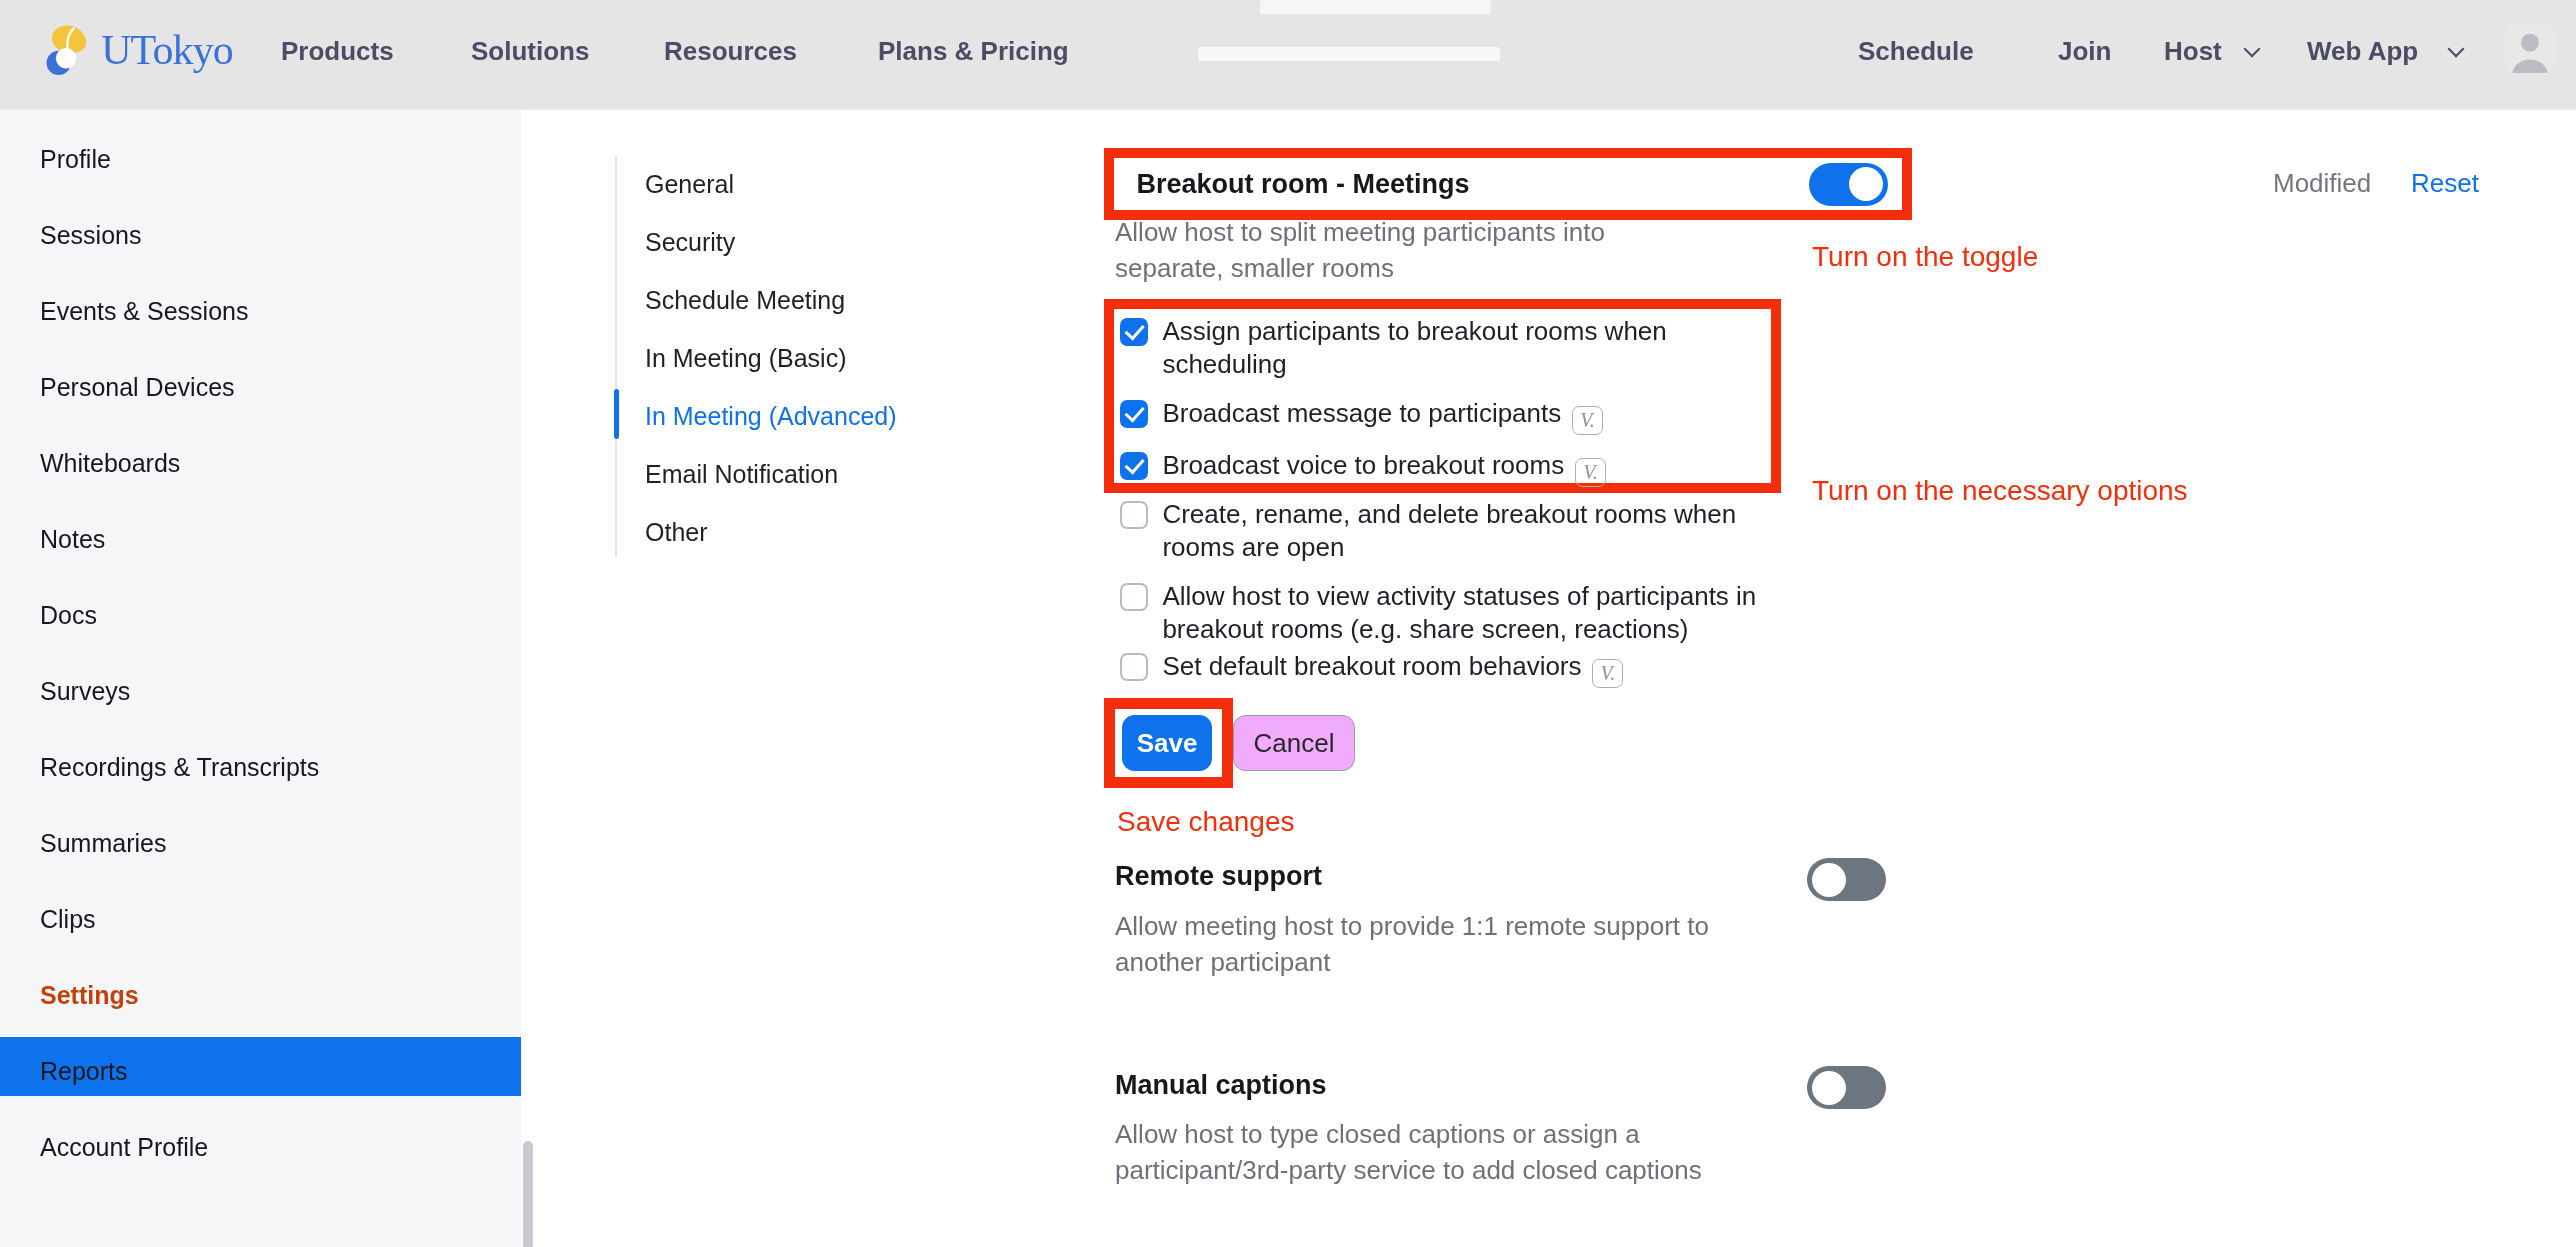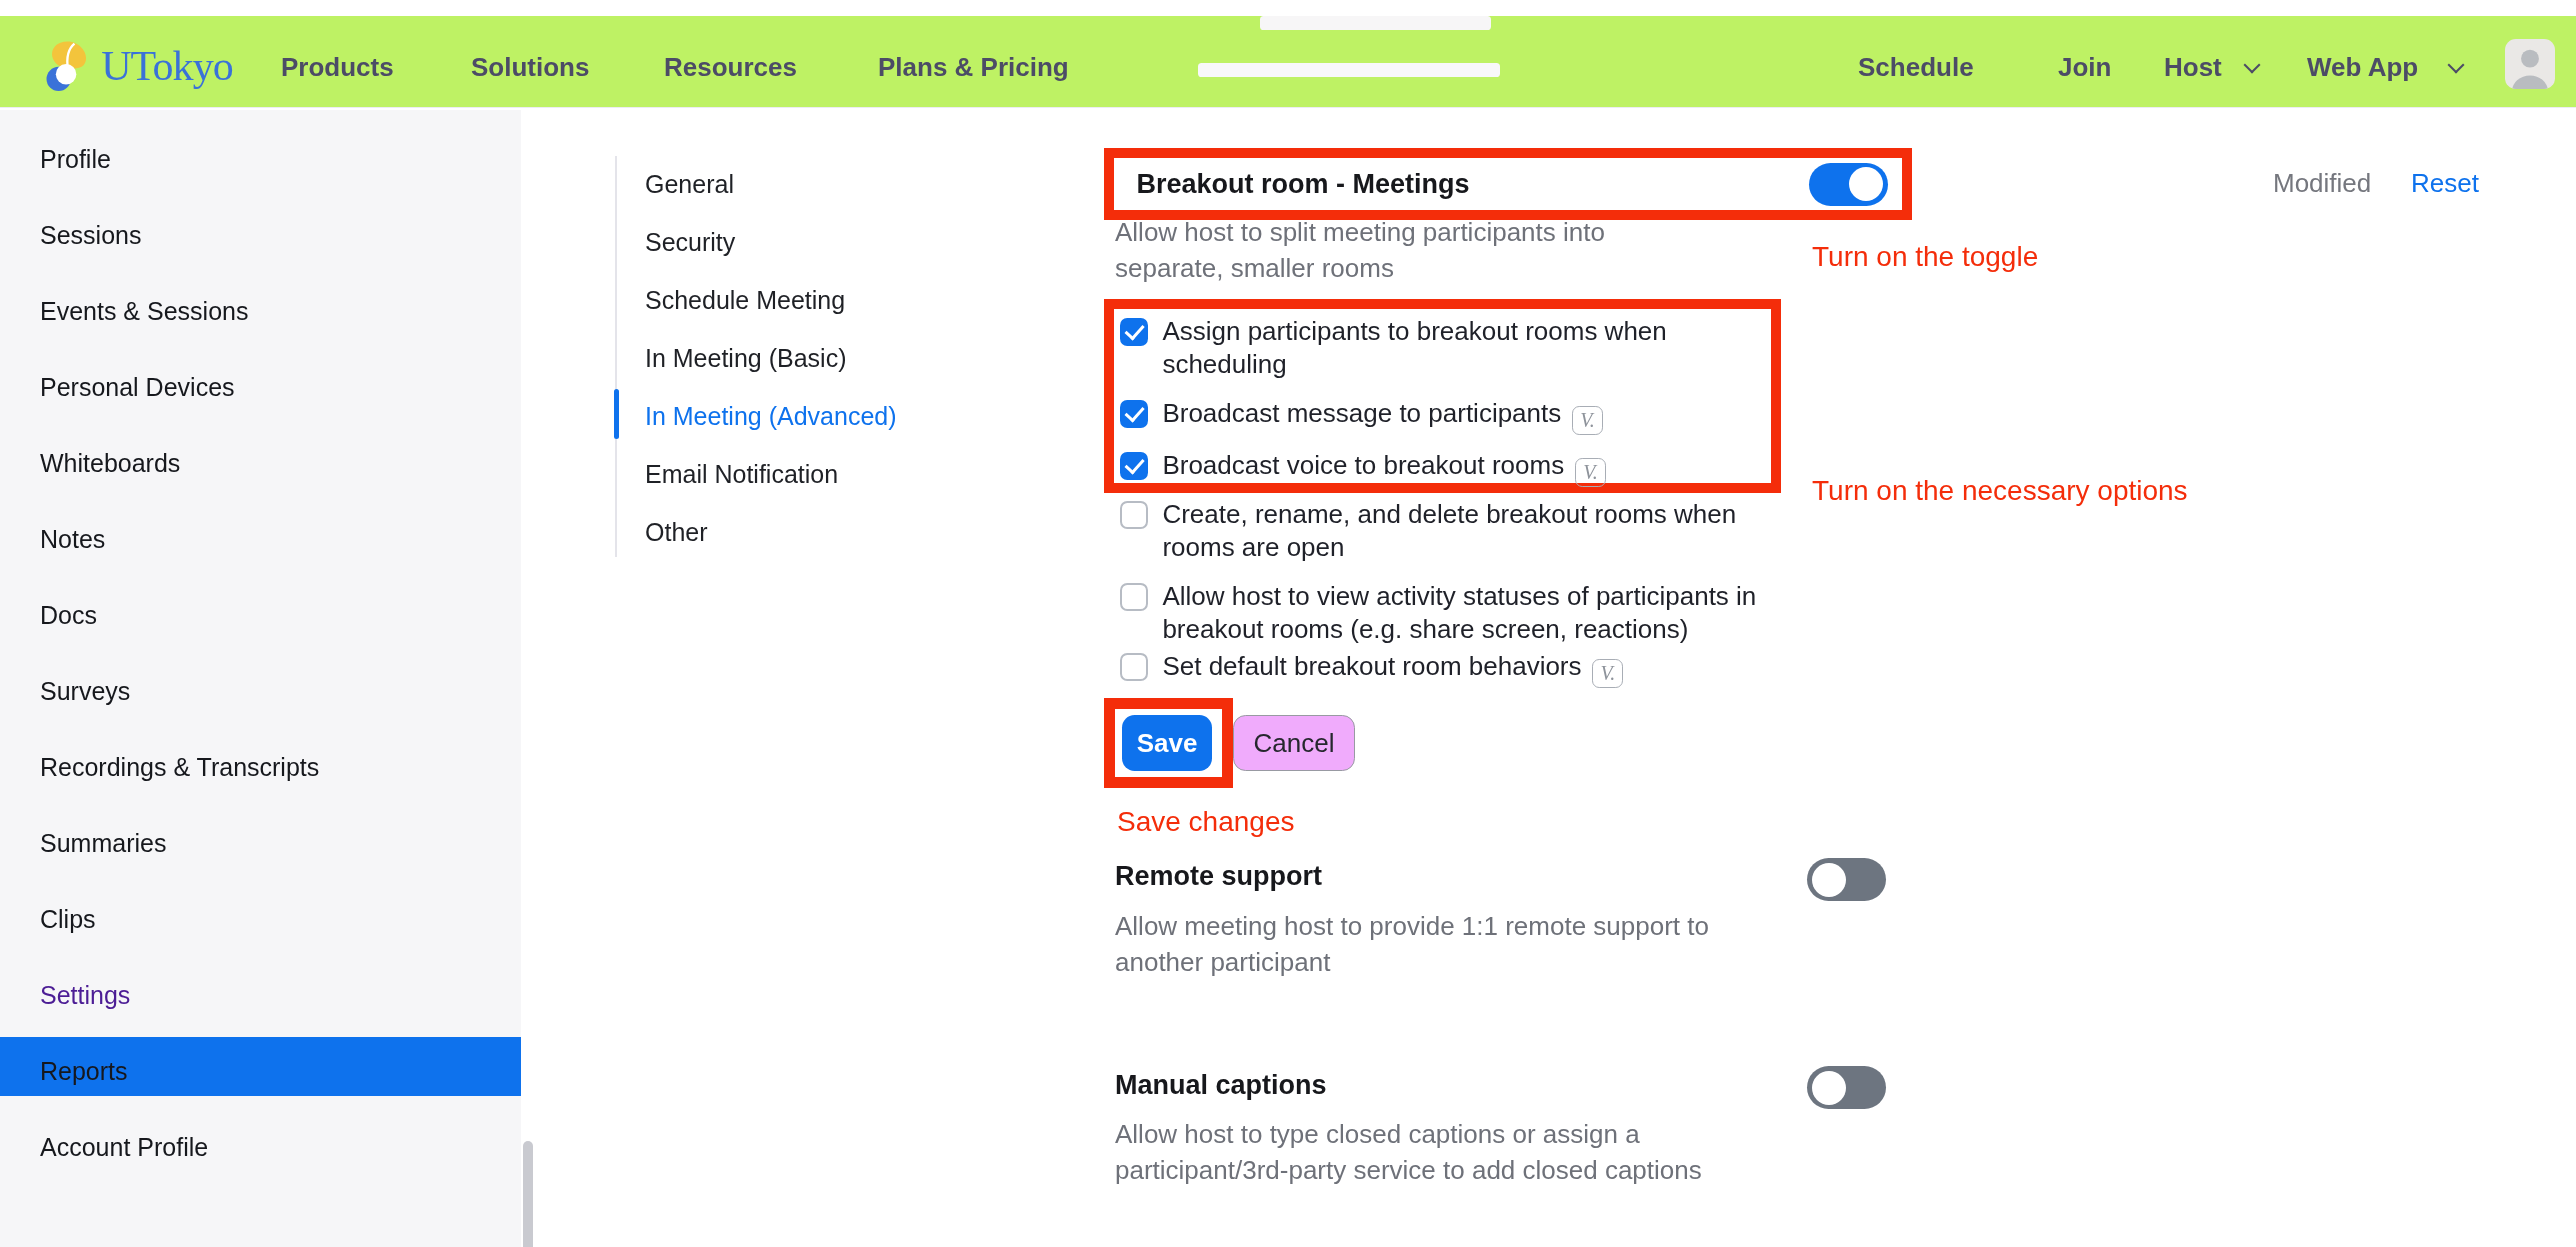--- a/index.html
+++ b/index.html
@@ -9,21 +9,21 @@
     --label:#1F2129;
     --desc:#6E7179;
     --navink:#4C4C66;
   }
   *{box-sizing:border-box;margin:0;padding:0}
   body{margin:0;background:#fff}
   .page{position:relative;width:2576px;height:1247px;background:#fff;overflow:hidden;
         font-family:"Liberation Sans","DejaVu Sans",sans-serif;color:var(--ink)}
 
   
-  .header{position:absolute;left:0;top:16px;width:100%;height:92px;background:#bef264;
+  .header{position:absolute;left:0;top:0;width:100%;height:110px;background:#e5e5e5;
           border-bottom:1.8px solid #ECECF2;z-index:5}
   .ghost{position:absolute;border-radius:3.6px}
   .logo{position:absolute;left:40px;top:21.6px;display:flex;align-items:center;cursor:pointer}
   .logo svg{width:54px;height:54px}
   .logo-text{font-family:"Liberation Serif","DejaVu Serif",serif;font-size:42px;color:#3A72D8;
              margin-left:7.2px;letter-spacing:-0.9px}
   .hnav{position:absolute;top:36px;font-size:26px;font-weight:600;color:var(--navink);cursor:pointer;white-space:nowrap}
   .hnav.right{font-weight:700}
   .chev{position:absolute;width:14.4px;height:14.4px;top:43px}
   .chev::before{content:'';position:absolute;left:0.9px;top:0;width:10px;height:10px;
@@ -31,21 +31,21 @@
                 transform:rotate(45deg)}
   .avatar{position:absolute;left:2505px;top:23.4px;width:50px;height:50px;border-radius:10.8px;
           background:#EAE8E6;overflow:hidden;cursor:pointer}
 
   
   .sidebar{position:absolute;left:0;top:110px;bottom:0;width:521px;background:#F6F6F8;z-index:1;padding-top:11.7px}
   .active-row-bg{position:absolute;left:0;top:927px;width:521px;height:59px;background:var(--blue)}
   .sidebar ul{list-style:none}
   .sidebar li{position:relative;height:76px;display:flex;align-items:center;padding-left:40px;
               font-size:25px;font-weight:500;color:#16181D;cursor:pointer;white-space:nowrap}
-  .sidebar li.active{color:#4c1d95;font-weight:400}
+  .sidebar li.active{color:#c2410c;font-weight:700}
   .sb-scroll{position:absolute;left:523px;top:1141px;width:10px;height:180px;background:#C9CAD0;border-radius:5.4px}
 
   
   .subnav-divider{position:absolute;left:615px;top:156px;width:1.8px;height:401px;background:#E4E4EA}
   .subnav-indicator{position:absolute;left:614px;top:389px;width:5.4px;height:50px;background:var(--blue);border-radius:2.7px}
   .subnav{position:absolute;left:645px;top:155px;list-style:none}
   .subnav li{height:58px;display:flex;align-items:center;font-size:25px;color:#1F2126;cursor:pointer;white-space:nowrap}
   .subnav li.active{color:var(--blue)}
 
   

